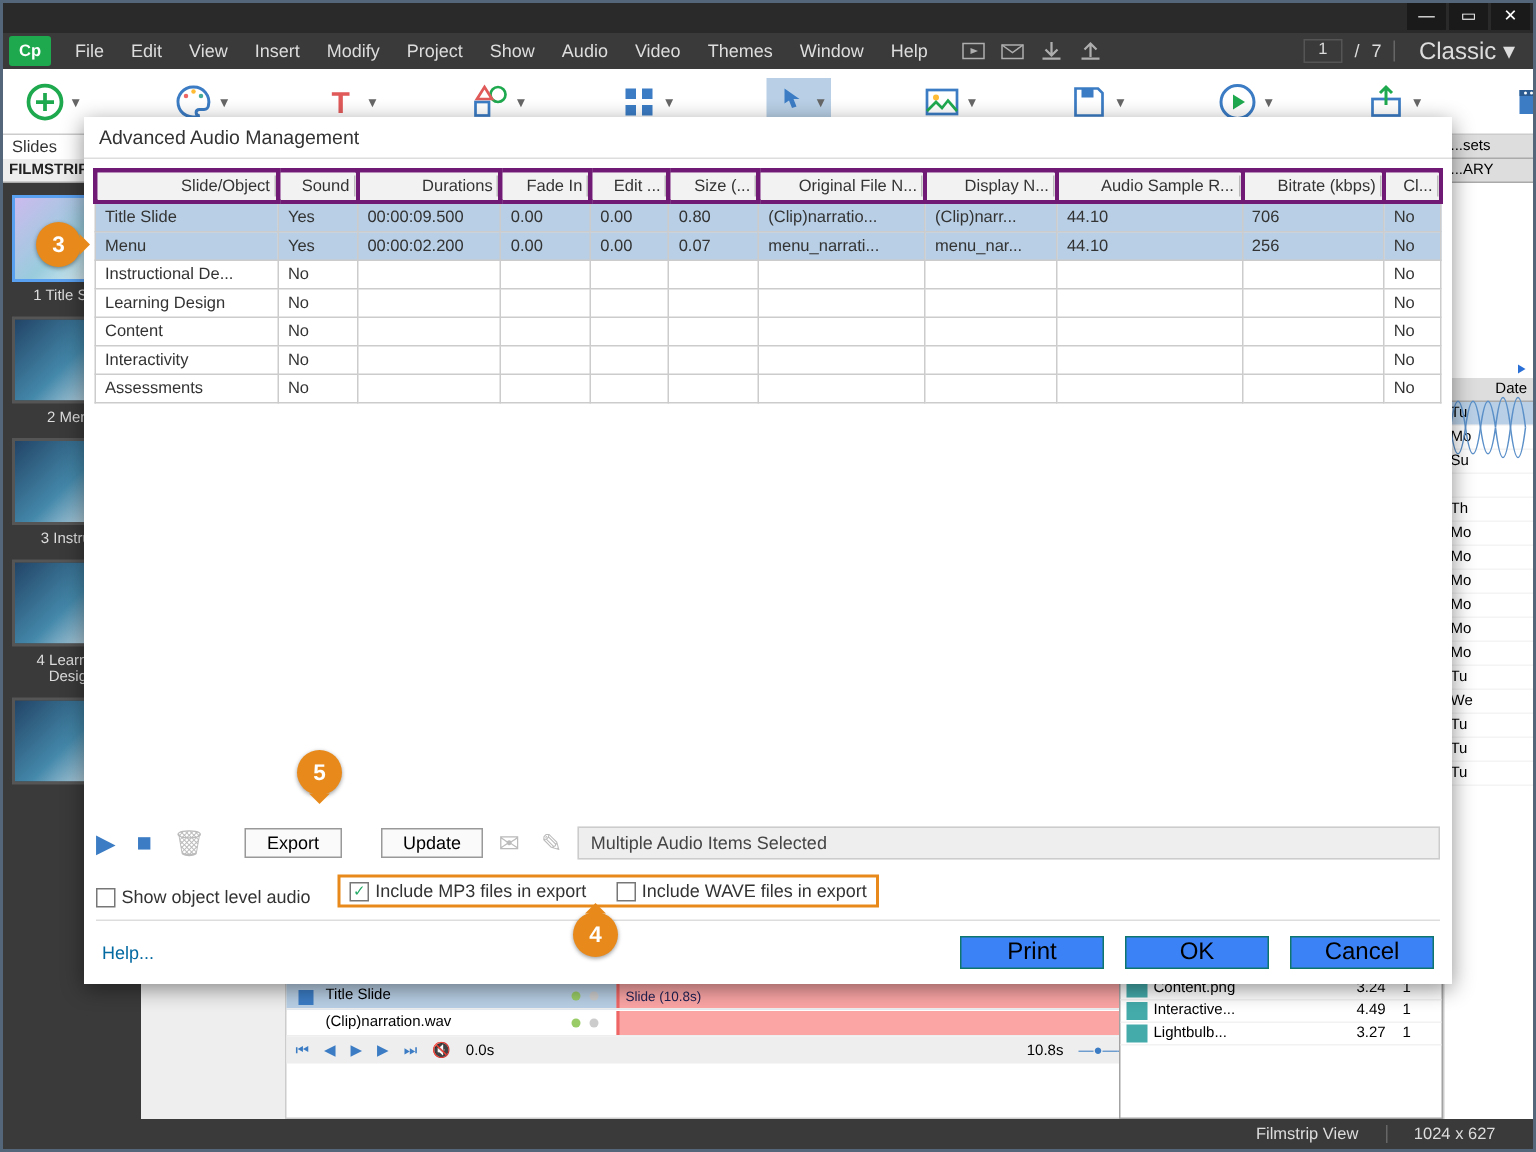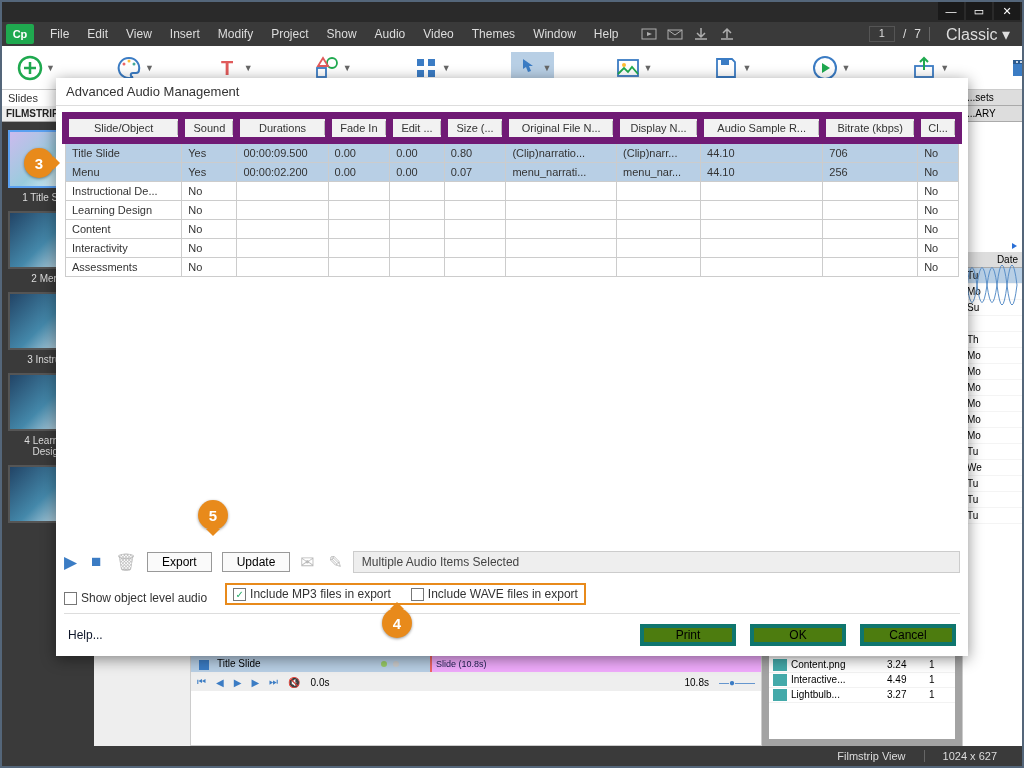--- a/index.html
+++ b/index.html
@@ -30,53 +30,53 @@
 .right-col { position: absolute; right: 0; top: 0; width: 60px; bottom: 0; background: #fff; border-left: 1px solid #ccc; font-size: 10px; }
 .right-hdr { background: #ddd; padding: 2px 4px; text-align: right; border-bottom: 1px solid #aaa; }
 .rc-row { padding: 2px 4px; border-bottom: 1px solid #f4f4f4; }
 .rc-sel { background: #b8cfe5; }
 .timeline { position: absolute; left: 96px; right: 260px; bottom: 0; height: 110px; background: #fff; border: 1px solid #ccc; }
 .tl-row { height: 18px; display: flex; align-items: center; font-size: 10px; border-bottom: 1px solid #eee; }
 .tl-name { width: 190px; padding-left: 26px; position: relative; }
 .tl-star { position: absolute; left: 6px; width: 14px; height: 14px; }
 .tl-dots { width: 30px; display: flex; gap: 6px; }
 .tl-dot { width: 6px; height: 6px; border-radius: 3px; background: #9c6; }
-.tl-bar { flex: 1; background: #f0abfc; border-left: 2px solid #e66; height: 16px; padding-left: 4px; color: #225; font-size: 9px; line-height: 16px; margin-left: 19px; }
+.tl-bar { flex: 1; background: #fca5a5; border-left: 2px solid #e66; height: 16px; padding-left: 4px; color: #225; font-size: 9px; line-height: 16px; }
 .tl-sel { background: #b8cfe5; }
 .tl-foot { height: 18px; background: #eee; display: flex; align-items: center; font-size: 10px; gap: 10px; padding: 0 6px; }
 .tl-ico { color: #3b7cc4; }
-.library { position: absolute; right: 60px; bottom: 0; width: 200px; height: 110px; background: #fff; border: 7px solid #a3a3a3; font-size: 10px; }
+.library { position: absolute; right: 60px; bottom: 0; width: 216px; height: 110px; background: #fff; border: 1px solid #a3a3a3; font-size: 10px; }
 .lib-row { display: flex; padding: 1px 4px; border-bottom: 1px solid #f2f2f2; }
 .lib-ic { width: 14px; height: 12px; margin-right: 4px; background: #4aa; }
 .lib-nm { flex: 1; overflow: hidden; text-overflow: ellipsis; white-space: nowrap; }
-.lib-sz { width: 42px; text-align: left; }
+.lib-sz { width: 42px; text-align: center; }
 .lib-ct { width: 22px; }
 .statusbar { position: absolute; bottom: 0; left: 0; right: 0; height: 20px; background: #3a3a3a; color: #ddd; font-size: 11px; display: flex; align-items: center; justify-content: flex-end; padding: 0 25px; gap: 18px; }
 .dialog { position: absolute; left: 54px; top: 76px; width: 912px; height: 578px; background: #fff; box-shadow: 0 3px 14px rgba(0,0,0,0.45); display: flex; flex-direction: column; }
 .dlg-title { height: 28px; border-bottom: 1px solid #ddd; font-size: 13px; display: flex; align-items: center; padding: 0 10px; color: #333; }
 .dlg-body { flex: 1; padding: 6px; overflow: hidden; }
 table.grid { width: 100%; border-collapse: collapse; font-size: 11px; color: #333; }
-table.grid th { background: #f2f2f2; border: 7px solid #701a75; padding: 3px 4px; text-align: center; font-weight: normal; position: relative; }
+table.grid th { background: #f2f2f2; border: 3px solid #701a75; padding: 3px 4px; text-align: right; font-weight: normal; position: relative; }
 table.grid th::after { content: ""; position: absolute; right: 0; top: 2px; bottom: 2px; width: 1px; background: #bbb; }
 table.grid td { border: 1px solid #ccc; padding: 3px 6px; }
 tr.sel td { background: #b8cfe5; }
 .dlg-ctrls { padding: 6px 8px 0; }
 .ctrl-row1 { display: flex; align-items: center; gap: 10px; margin-bottom: 8px; }
 .ctrl-icons { display: flex; gap: 14px; font-size: 17px; color: #3b7cc4; }
 .ctrl-icons .dim { color: #bbb; }
-.btn { border: 1px solid #999; background: #fafafa; padding: 2px 14px; font-size: 12px; cursor: pointer; }
+.btn { border: 1px solid #999; background: #fafafa; padding: 2px 14px; font-size: 12px; cursor: pointer; margin-left: 16px; }
 .ctrl-status { flex: 1; background: #eee; border: 1px solid #ccc; padding: 3px 8px; font-size: 12px; color: #444; }
 .ctrl-row2 { display: flex; align-items: flex-end; gap: 18px; font-size: 12px; color: #333; padding: 2px 0 8px; border-bottom: 1px solid #ddd; }
 .chk { display: flex; align-items: center; gap: 4px; }
 .chkbox { width: 13px; height: 13px; border: 1px solid #777; display: inline-flex; align-items: center; justify-content: center; font-size: 10px; color: #2a6; }
 .hl-box { border: 2px solid #e88a1b; padding: 2px 6px; display: flex; gap: 20px; }
 .dlg-foot { display: flex; justify-content: space-between; align-items: center; padding: 10px 12px; }
-.help { color: #0f172a; font-size: 12px; cursor: pointer; }
+.help { color: #0369a1; font-size: 12px; cursor: pointer; }
 .foot-btns { display: flex; gap: 14px; }
-.foot-btn { border: 4px solid #0f766e; background: #4d7c0f; width: 96px; height: 22px; font-size: 12px; cursor: pointer; }
+.foot-btn { border: 1px solid #0f766e; background: #3b82f6; width: 96px; height: 22px; font-size: 16px; cursor: pointer; }
 .callout { position: absolute; width: 30px; height: 30px; border-radius: 15px; background: #e88a1b; color: #fff; font-weight: bold; font-size: 15px; display: flex; align-items: center; justify-content: center; box-shadow: 0 1px 3px rgba(0,0,0,.4); z-index: 50; }
 .callout.tail::after { content: ""; position: absolute; width: 0; height: 0; border: 7px solid transparent; }
 #c3 { left: 22px; top: 146px; }
 #c3::after { border-left-color: #e88a1b; right: -13px; top: 8px; }
 #c4 { left: 380px; top: 606px; }
 #c4::after { border-bottom-color: #e88a1b; top: -13px; left: 8px; }
 #c5 { left: 196px; top: 498px; }
 #c5::after { border-top-color: #e88a1b; bottom: -13px; left: 8px; }
 .wave { position: absolute; right: 4px; top: 150px; width: 52px; height: 90px; }
 .wave svg { width: 100%; height: 100%; }
@@ -288,20 +288,28 @@
         <div class="tl-row tl-sel">
           <div class="tl-name">Title Slide<span class="tl-star"><svg viewBox="0 0 14 14">
                 <rect x="2" y="2" width="10" height="10" fill="#3b7cc4"></rect>
               </svg></span></div>
           <div class="tl-dots">
             <span class="tl-dot"></span>
             <span class="tl-dot" style="background:#ccc"></span>
           </div>
           <div class="tl-bar">Slide (10.8s)</div>
         </div>
+        <div class="tl-row">
+          <div class="tl-name">(Clip)narration.wav</div>
+          <div class="tl-dots">
+            <span class="tl-dot"></span>
+            <span class="tl-dot" style="background:#ccc"></span>
+          </div>
+          <div class="tl-bar"></div>
+        </div>
       </div>
     <div class="tl-foot">
       <span class="tl-ico">⏮</span>
       <span class="tl-ico">◀</span>
       <span class="tl-ico">▶</span>
       <span class="tl-ico">▶</span>
       <span class="tl-ico">⏭</span>
       <span class="tl-ico">🔇</span>
       <span>0.0s</span>
       <span style="flex:1"></span>

